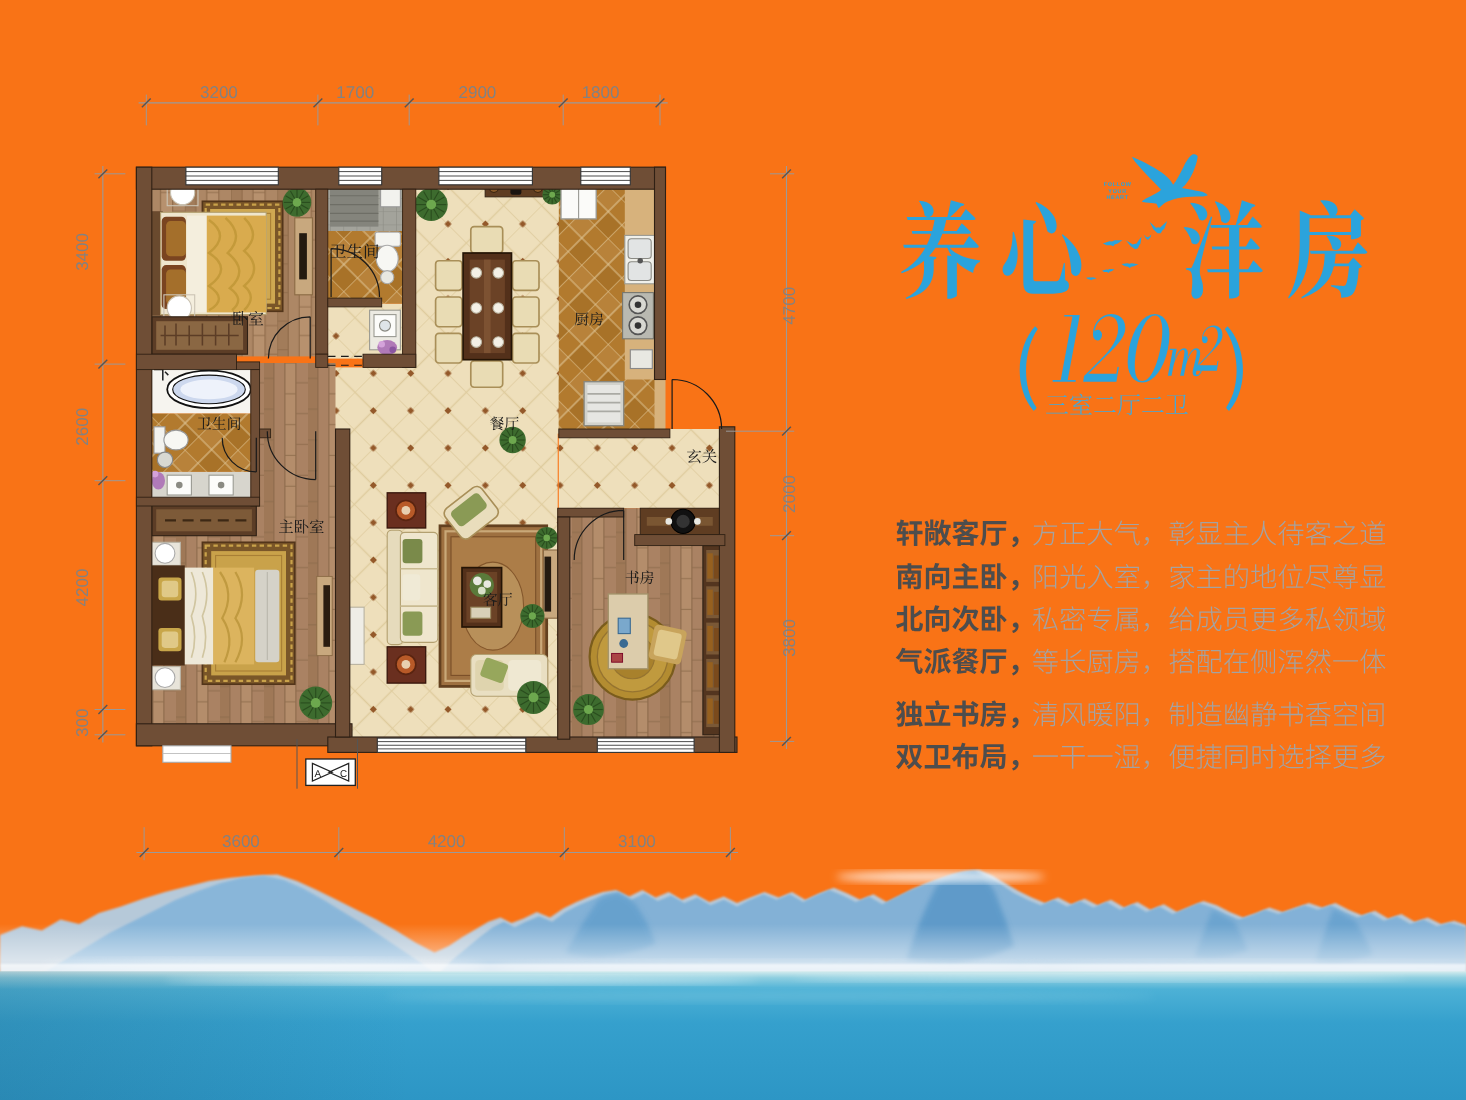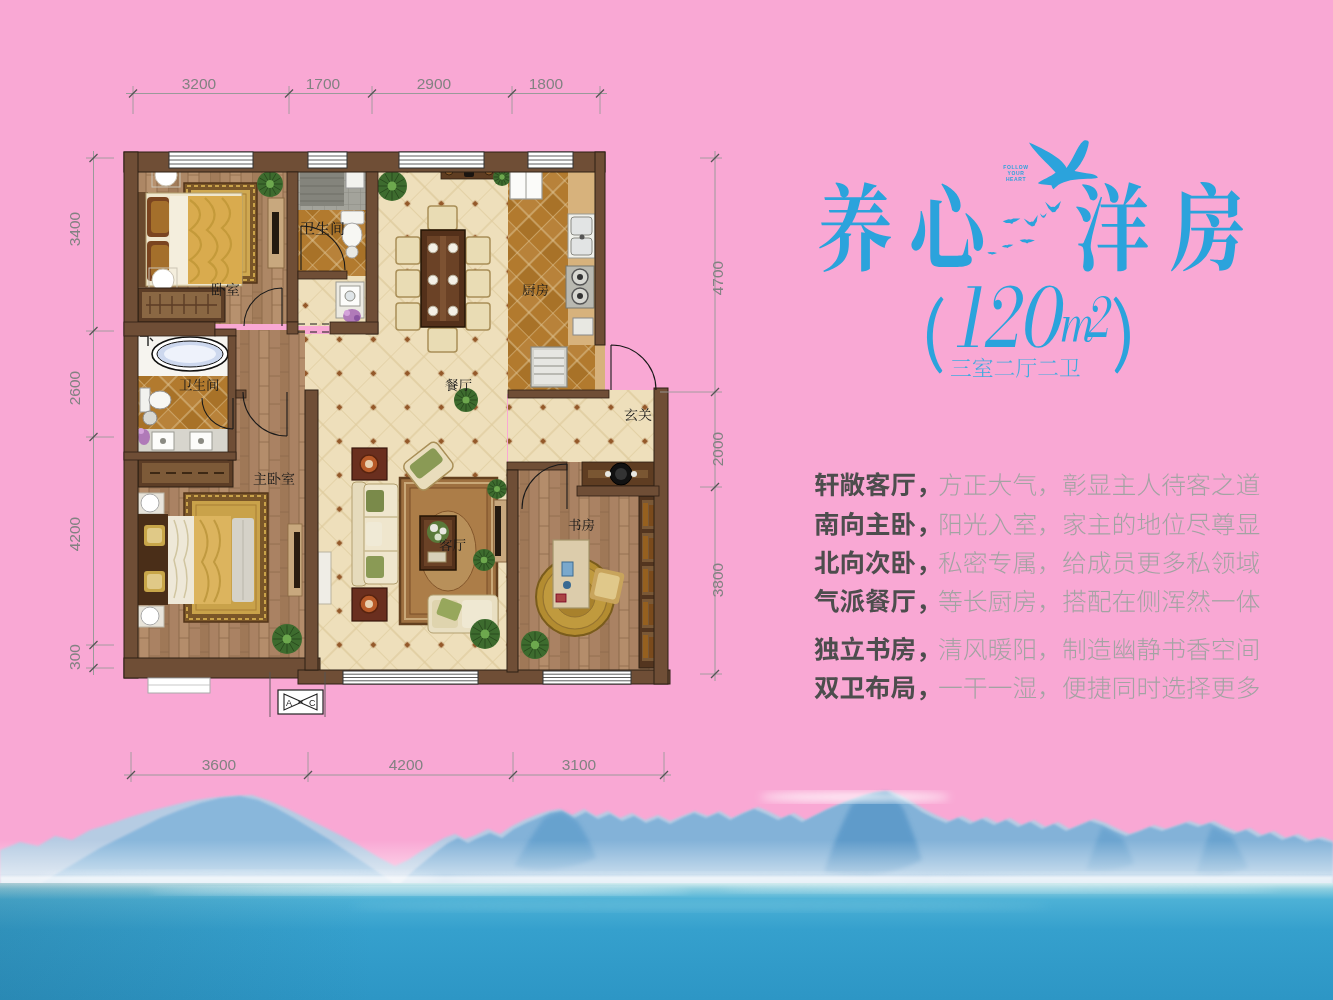--- a/index.html
+++ b/index.html
@@ -1,14 +1,14 @@
 <!DOCTYPE html>
 <html><head><meta charset="utf-8"><style>
 html,body{margin:0;padding:0;background:#ffffff;}
-#page{position:relative;width:1333px;height:1000px;overflow:hidden;background:#f9a8d4;}
+#page{position:relative;width:1333px;height:1000px;overflow:hidden;background:#f97316;}
 </style></head><body>
 <div id="page">
 <svg width="1333" height="1000" viewBox="0 0 1333 1000">
 <defs>
 <linearGradient id="waterG" x1="0" y1="0" x2="0" y2="1">
  <stop offset="0" stop-color="#d4ecee"></stop>
           <stop offset="0.05" stop-color="#8fcfe0"></stop>
  <stop offset="0.14" stop-color="#4db1d6"></stop>
           <stop offset="0.4" stop-color="#35a0cd"></stop>
  <stop offset="1" stop-color="#2d96c5"></stop>

